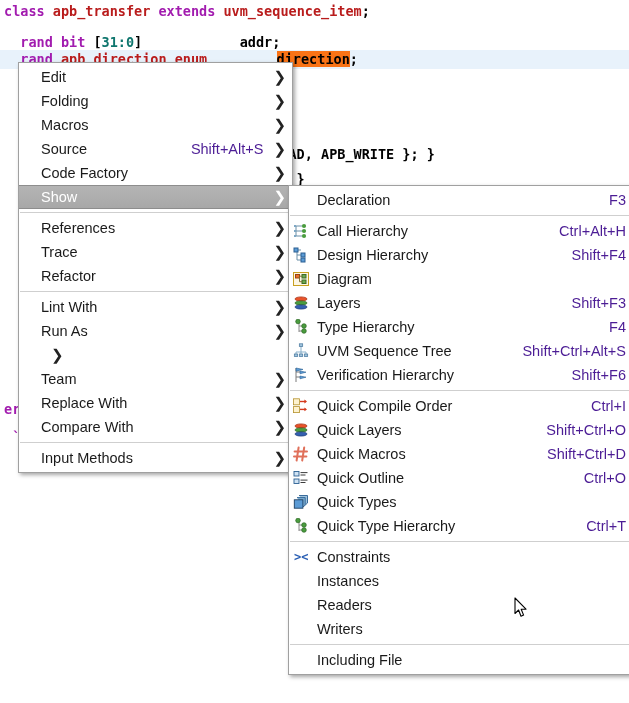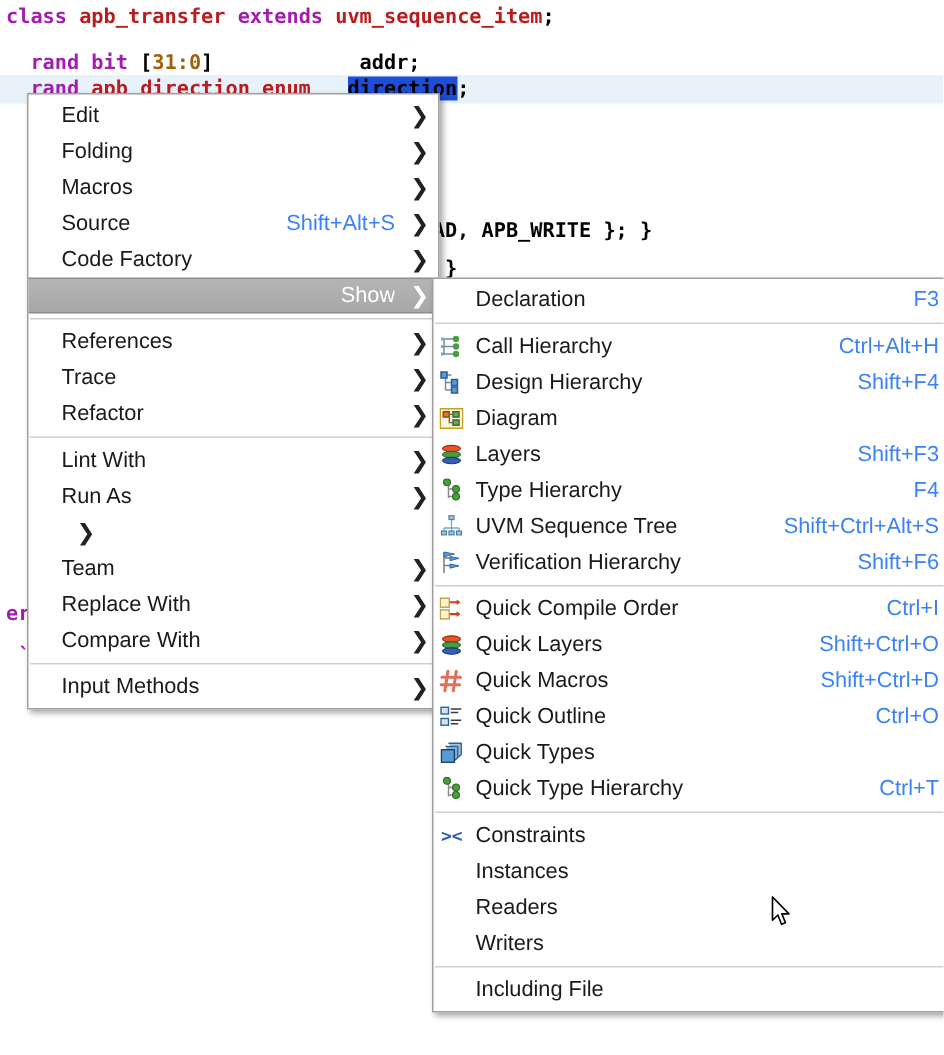--- a/index.html
+++ b/index.html
@@ -32,24 +32,24 @@
     position: absolute;
     left: 0;
     width: 629px;
     height: 19px;
     padding-left: 4px;
     box-sizing: border-box;
   }
   .cur-line { background: #e8f2fb; }
   .kw2  { color: #a21caf; }
   .type { color: #b91c1c; }
-  .num  { color: #a16207; }
+  .num  { color: #0f766e; }
   .str  { color: #cc00cc; }
   .plain{ color: #000000; }
-  .hl-occ { background: #1d4ed8; }
+  .hl-occ { background: #f97316; margin-left: 45px; }
 
   
   .menu {
     position: absolute;
     background: #ffffff;
     border: 1px solid #a0a0a0;
     box-shadow: 2px 2px 4px rgba(0,0,0,0.35);
     box-sizing: border-box;
     padding: 2px 0;
     font-family: "Liberation Sans", sans-serif;
@@ -72,38 +72,37 @@
     height: 16px;
     margin-right: 2px;
     position: relative;
     display: inline-block;
   }
   .mi .label {
     flex: 1 1 auto;
     overflow: hidden;
   }
   .mi .accel {
-    color: #3b82f6;
+    color: #4c1d95;
     margin-left: 18px;
     text-align: center;
   }
   .mi .arrow {
     margin-left: 10px;
     font-size: 15px;
     line-height: 1;
     color: #222;
     font-weight: bold;
     font-family: "DejaVu Sans", sans-serif;
   }
   .mi.selected {
     background: linear-gradient(to bottom, #b4b4b4 0%, #a8a8a8 100%);
     color: #ffffff;
     border-top: 1px solid #8d8d8d;
     border-bottom: 1px solid #8d8d8d;
-    text-align: right;
   }
   .mi.selected .accel, .mi.selected .arrow { color: #ffffff; }
   .sep {
     height: 1px;
     margin: 3px 1px;
     background: #cfcfcf;
   }
 
   
   #menu-left {

